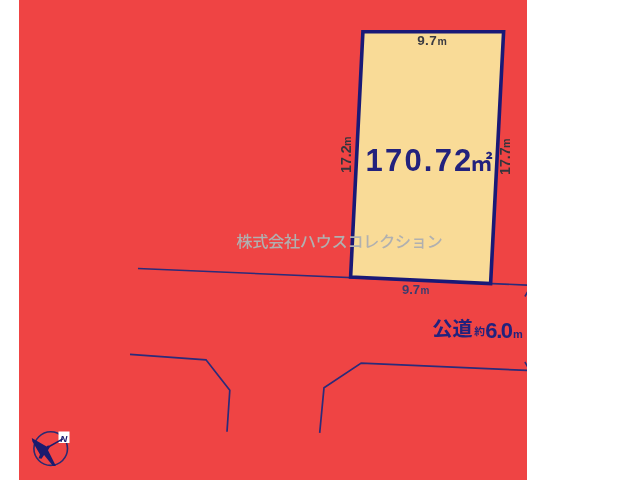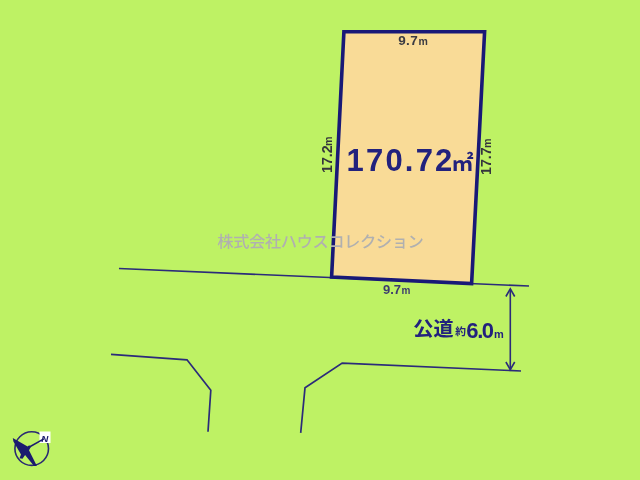--- a/index.html
+++ b/index.html
@@ -1,15 +1,15 @@
 <!DOCTYPE html>
 <html><head><meta charset="utf-8">
 <style>
 html,body{margin:0;padding:0;background:#fff;}
-#c{position:relative;width:640px;height:480px;overflow:hidden;background:#bef264;}
+#c{position:relative;width:508px;height:480px;overflow:hidden;background:#ef4444;margin-left:19px;}
 text{font-family:"Liberation Sans",sans-serif;}
 </style></head><body>
 <div id="c">
 <svg width="640" height="480" viewBox="0 0 640 480">
 
 <line x1="119" y1="268.5" x2="529" y2="286" stroke="#2b2b7a" stroke-width="1.6"></line>
 
 <polygon points="343.9,31.8 484.6,31.8 471.6,283.6 331.6,277.1" fill="#f9db97" stroke="#191977" stroke-width="3.6" stroke-linejoin="miter"></polygon>
 
 <g>

